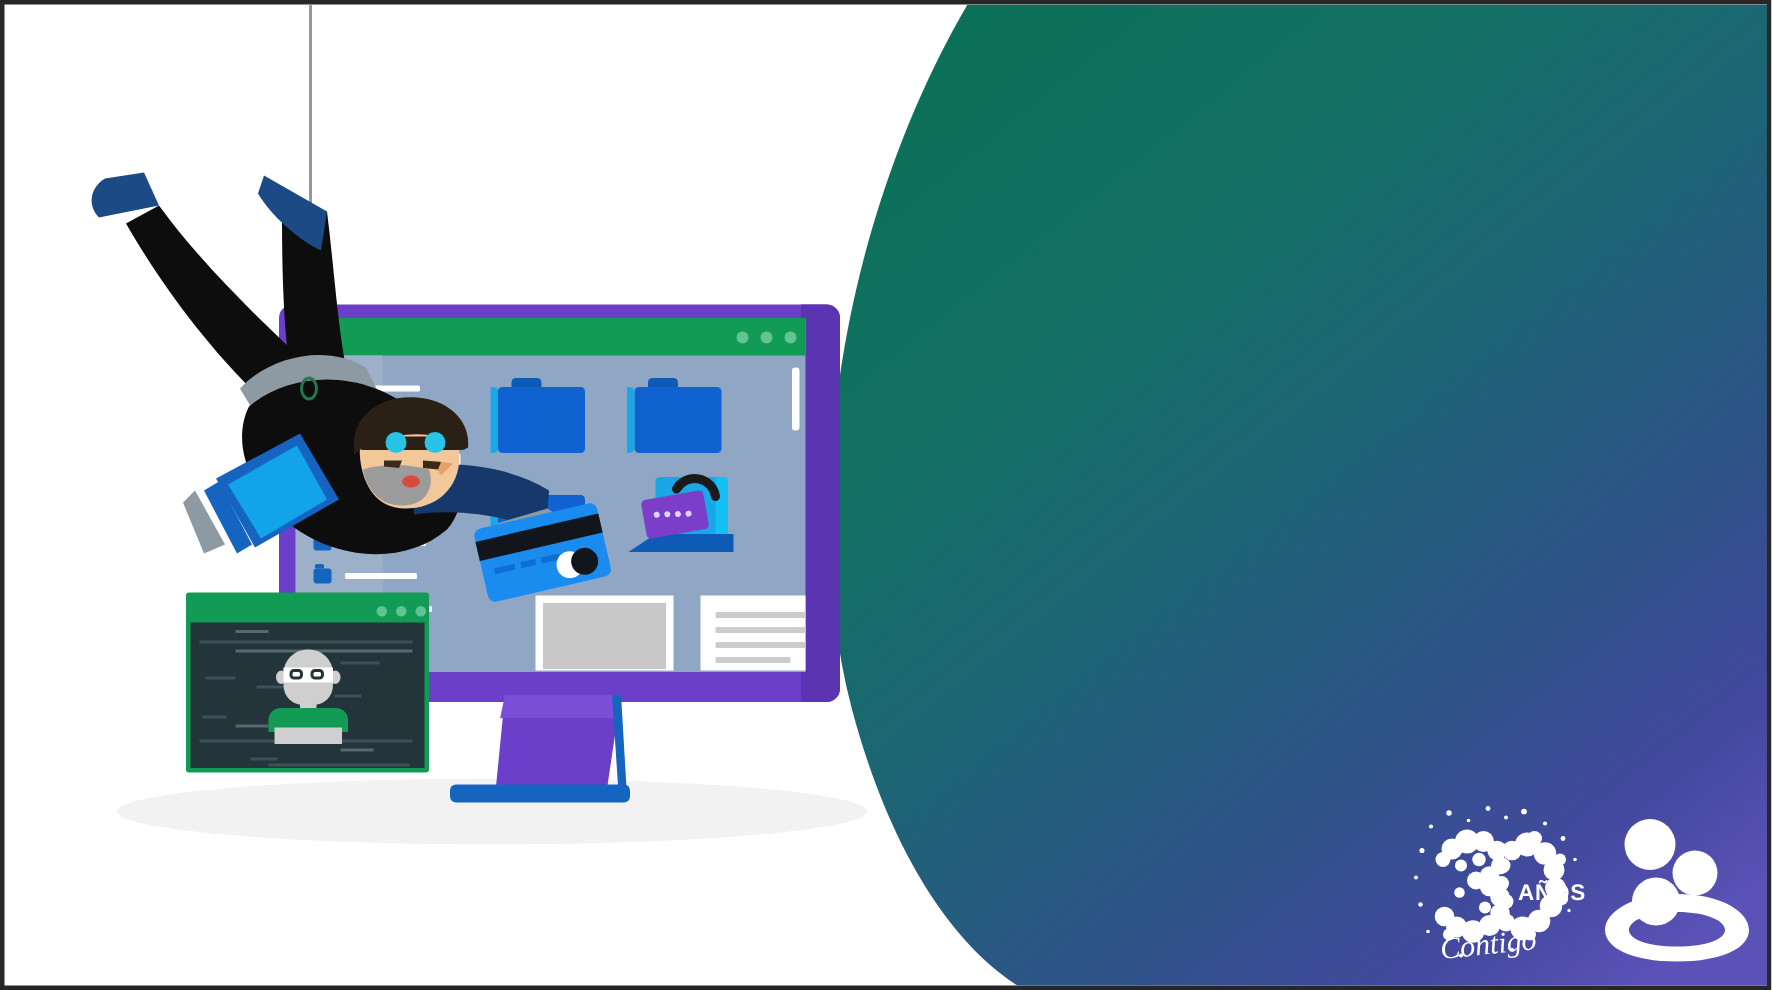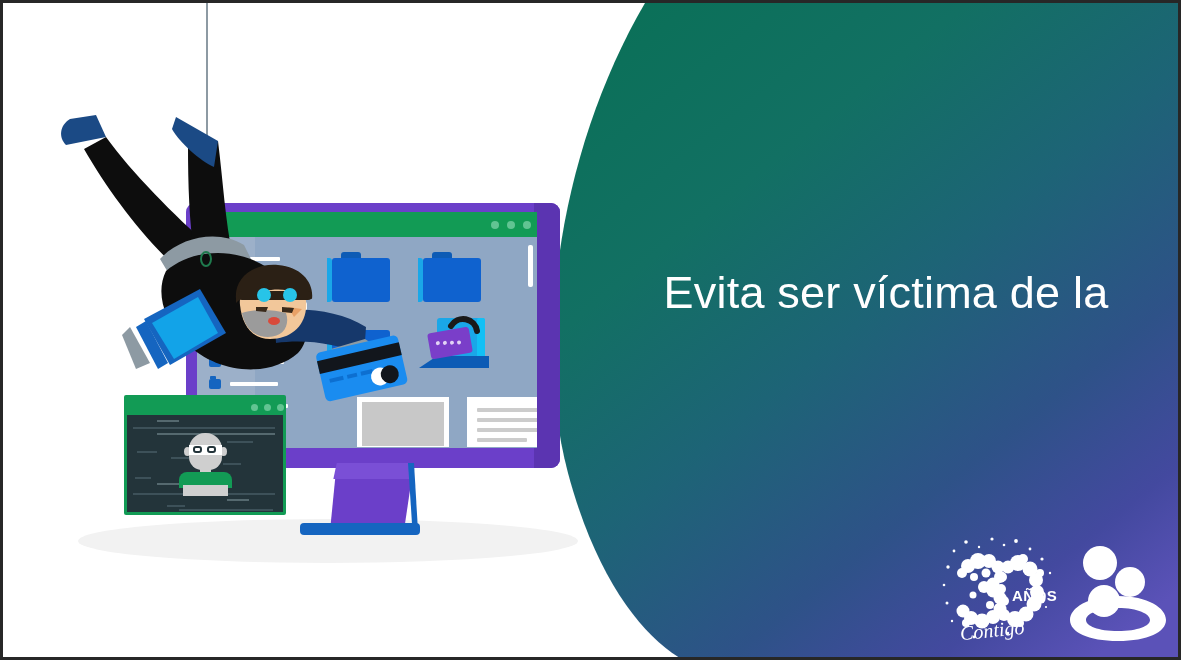--- a/index.html
+++ b/index.html
@@ -333,21 +333,20 @@
       <span id="hw-mask"></span>
       <span class="hw-eye" style="left:66px"></span>
       <span class="hw-eye" style="left:80px"></span>
       <span id="hw-neck"></span>
       <span id="hw-shoulders"></span>
       <span id="hw-torso"></span>
     </div>
   </div>
 
   <div id="headline" class="layer">
-    <span class="hl-line">Evita ser víctima de la</span>
   </div>
 
   <div id="logo-30" class="layer">
     <svg width="122" height="116" viewBox="0 0 122 116">
       <g fill="#ffffff">
 
         <circle cx="16" cy="18" r="1.4"></circle>
           <circle cx="28" cy="9" r="1.8"></circle>
           <circle cx="41" cy="14" r="1.2"></circle>
         <circle cx="54" cy="6" r="1.6"></circle>

